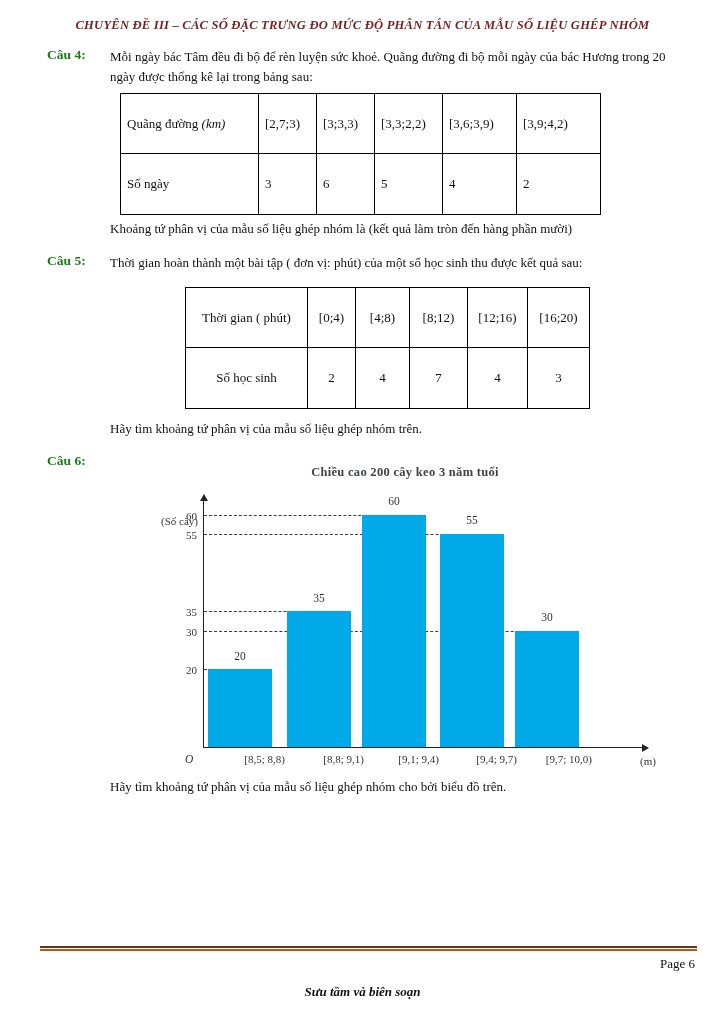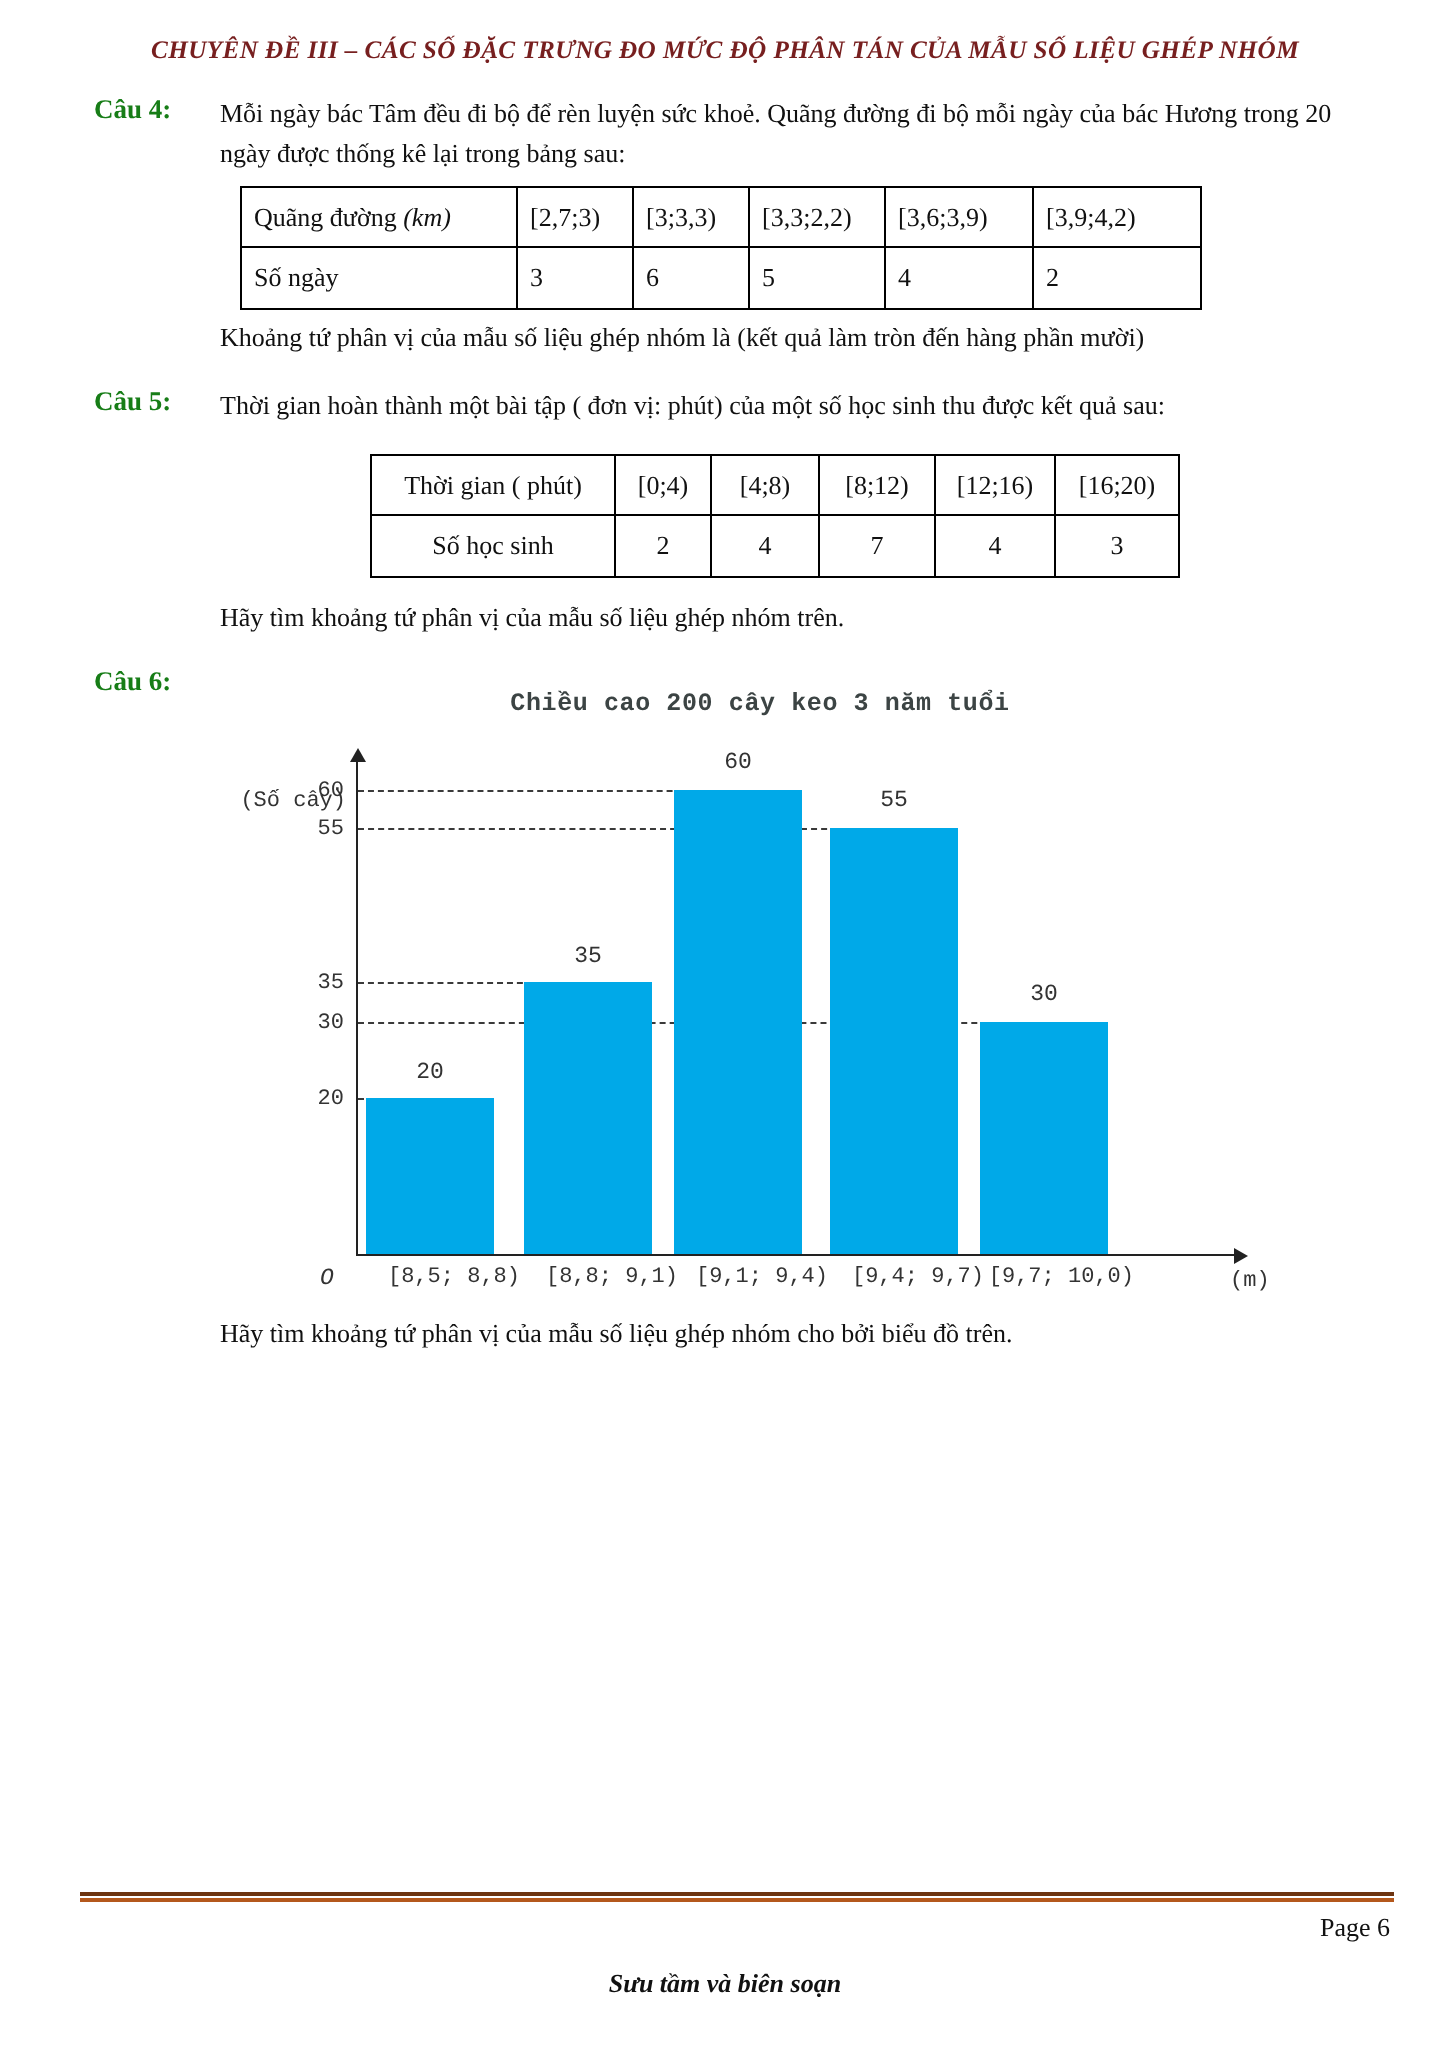--- a/index.html
+++ b/index.html
@@ -17,21 +17,21 @@
     font-weight:bold; font-style:italic;
     font-size:12.6px;
     color:#771f1f;
     letter-spacing:0.2px;
   }
   .question { display:flex; margin-left:47px; margin-top:14px; }
   .q-label { flex:0 0 63px; font-weight:bold; color:#177d17; font-size:13.5px; }
   .q-body { width:582px; line-height:1.52; }
 
   table { border-collapse:collapse; }
-  td { border:1px solid #000; padding:5px 6px; vertical-align:middle; }
+  td { border:1px solid #000; padding:20px 6px; vertical-align:middle; }
 
   .t1 { margin:6px 0 4px 10px; }
   .t1 td { height:30px; font-size:13px; }
   .t1 .r2 td { height:24px; }
   .t1 .c0{width:138px;} .t1 .c1{width:58px;} .t1 .c2{width:58px;}
   .t1 .c3{width:68px;} .t1 .c4{width:74px;} .t1 .c5{width:84px;}
   .interval { font-size:13.5px; }
   .unit-italic { font-style:italic; }
 
   .t2 { margin:14px 0 10px 75px; }
@@ -39,22 +39,22 @@
   .t2 .c0{width:122px;} .t2 .c1{width:48px;} .t2 .c2{width:54px;}
   .t2 .c3{width:58px;} .t2 .c4{width:60px;} .t2 .c5{width:62px;}
   .t2 .num { text-align:center; }
 
   .after-text { margin-top:4px; }
 
   
   .chart {
     position:relative;
     width:520px; height:312px;
-    margin:8px 0 2px 10px;
-    font-family:Liberation Mono, monospace;
+    margin:8px 0 2px 35px;
+    font-family:Liberation Serif, serif;
     color:#333;
   }
   .chart-title {
     position:absolute; top:2px; left:0; width:100%;
     text-align:center; font-weight:bold; font-size:12.5px; color:#3c4444;
     letter-spacing:0.3px;
   }
   .y-axis { position:absolute; left:58px; top:40px; width:1px; height:246px; background:#222; }
   .x-axis { position:absolute; left:58px; top:286px; width:440px; height:1px; background:#222; }
   .arrow-up {

